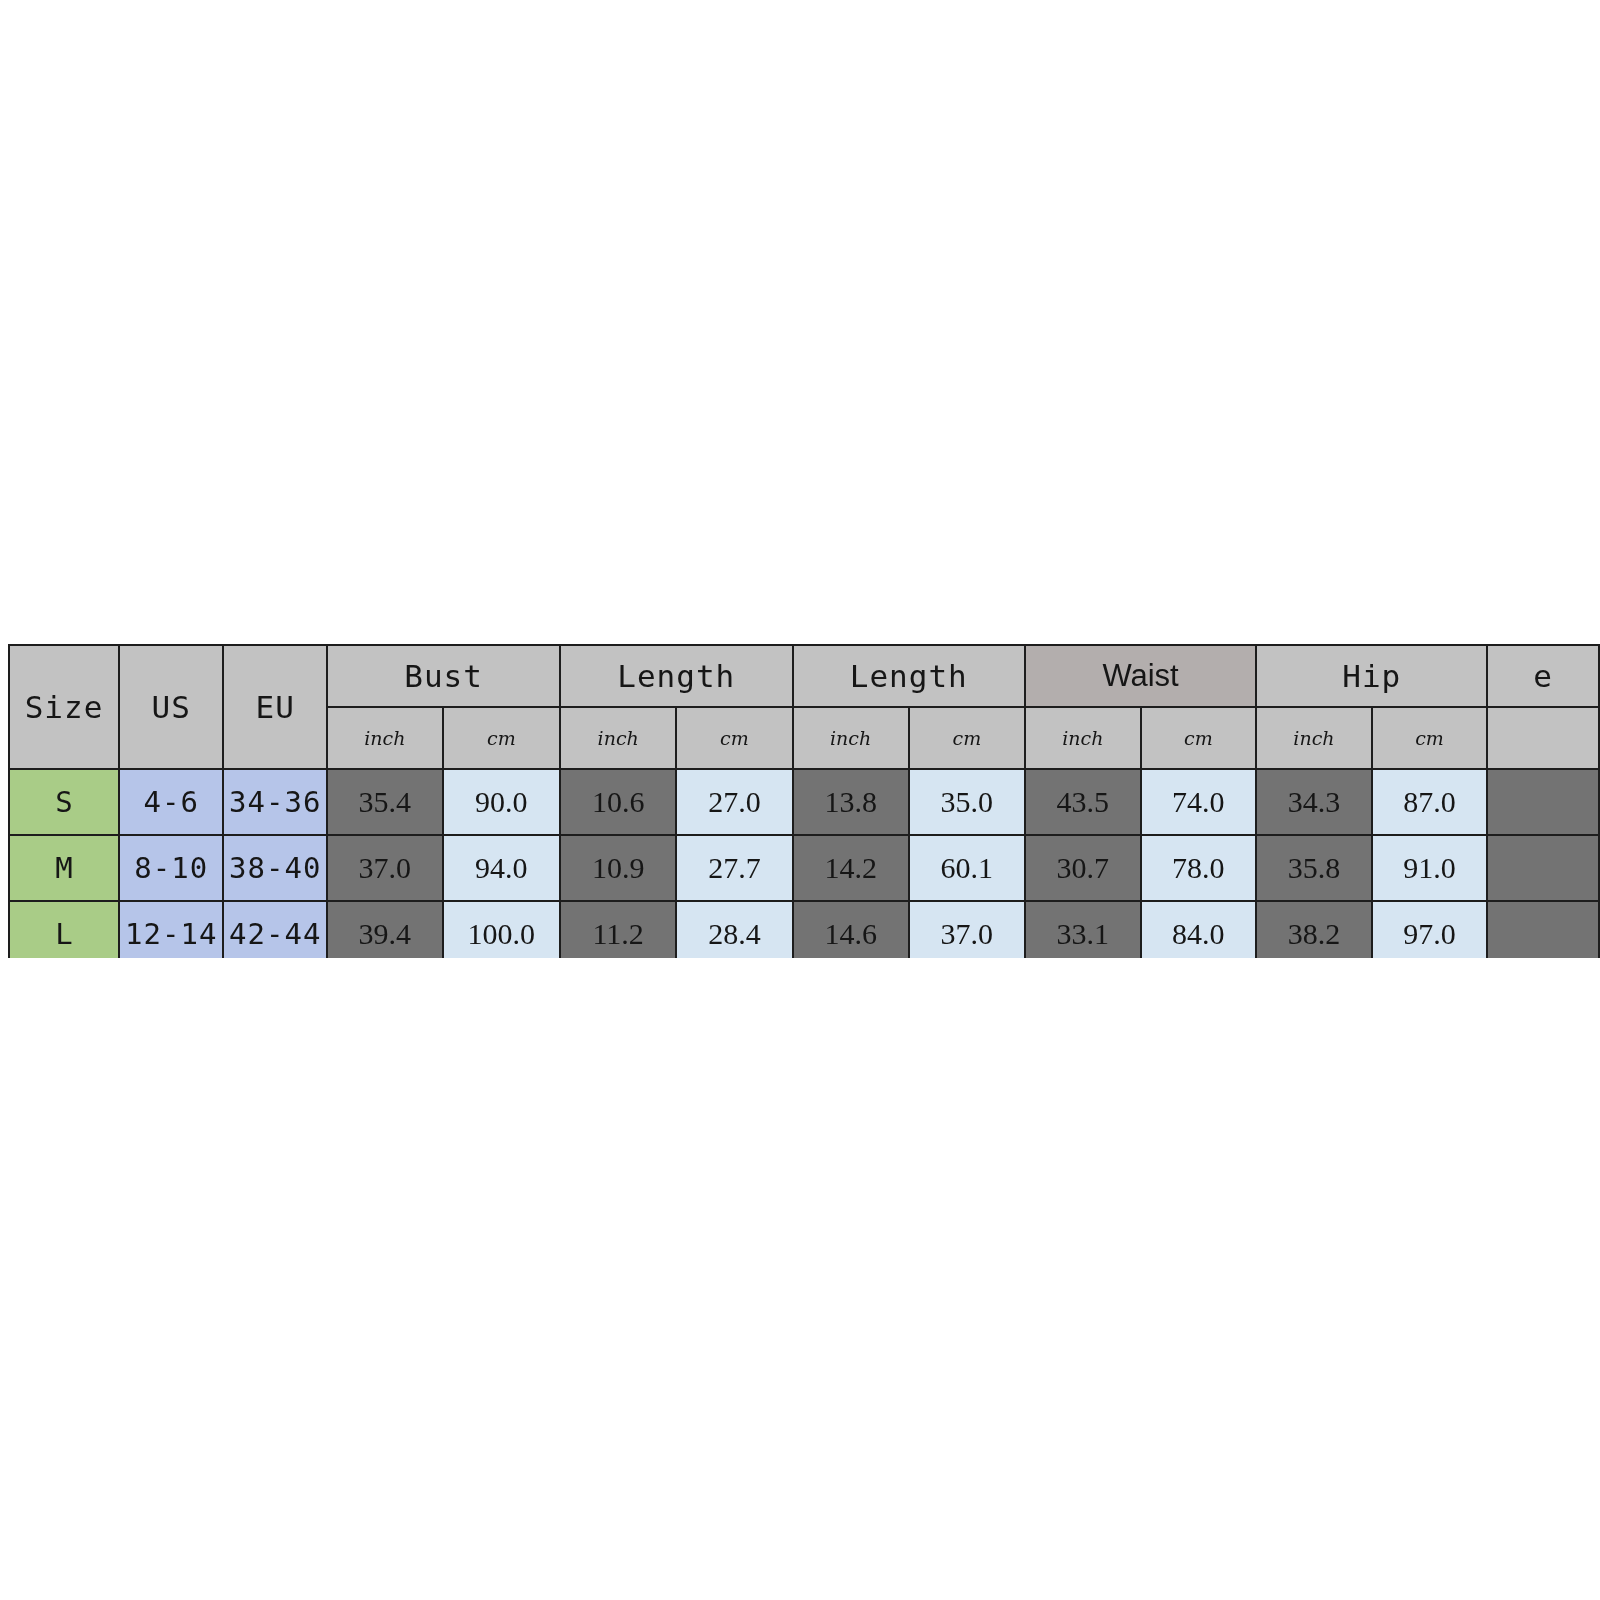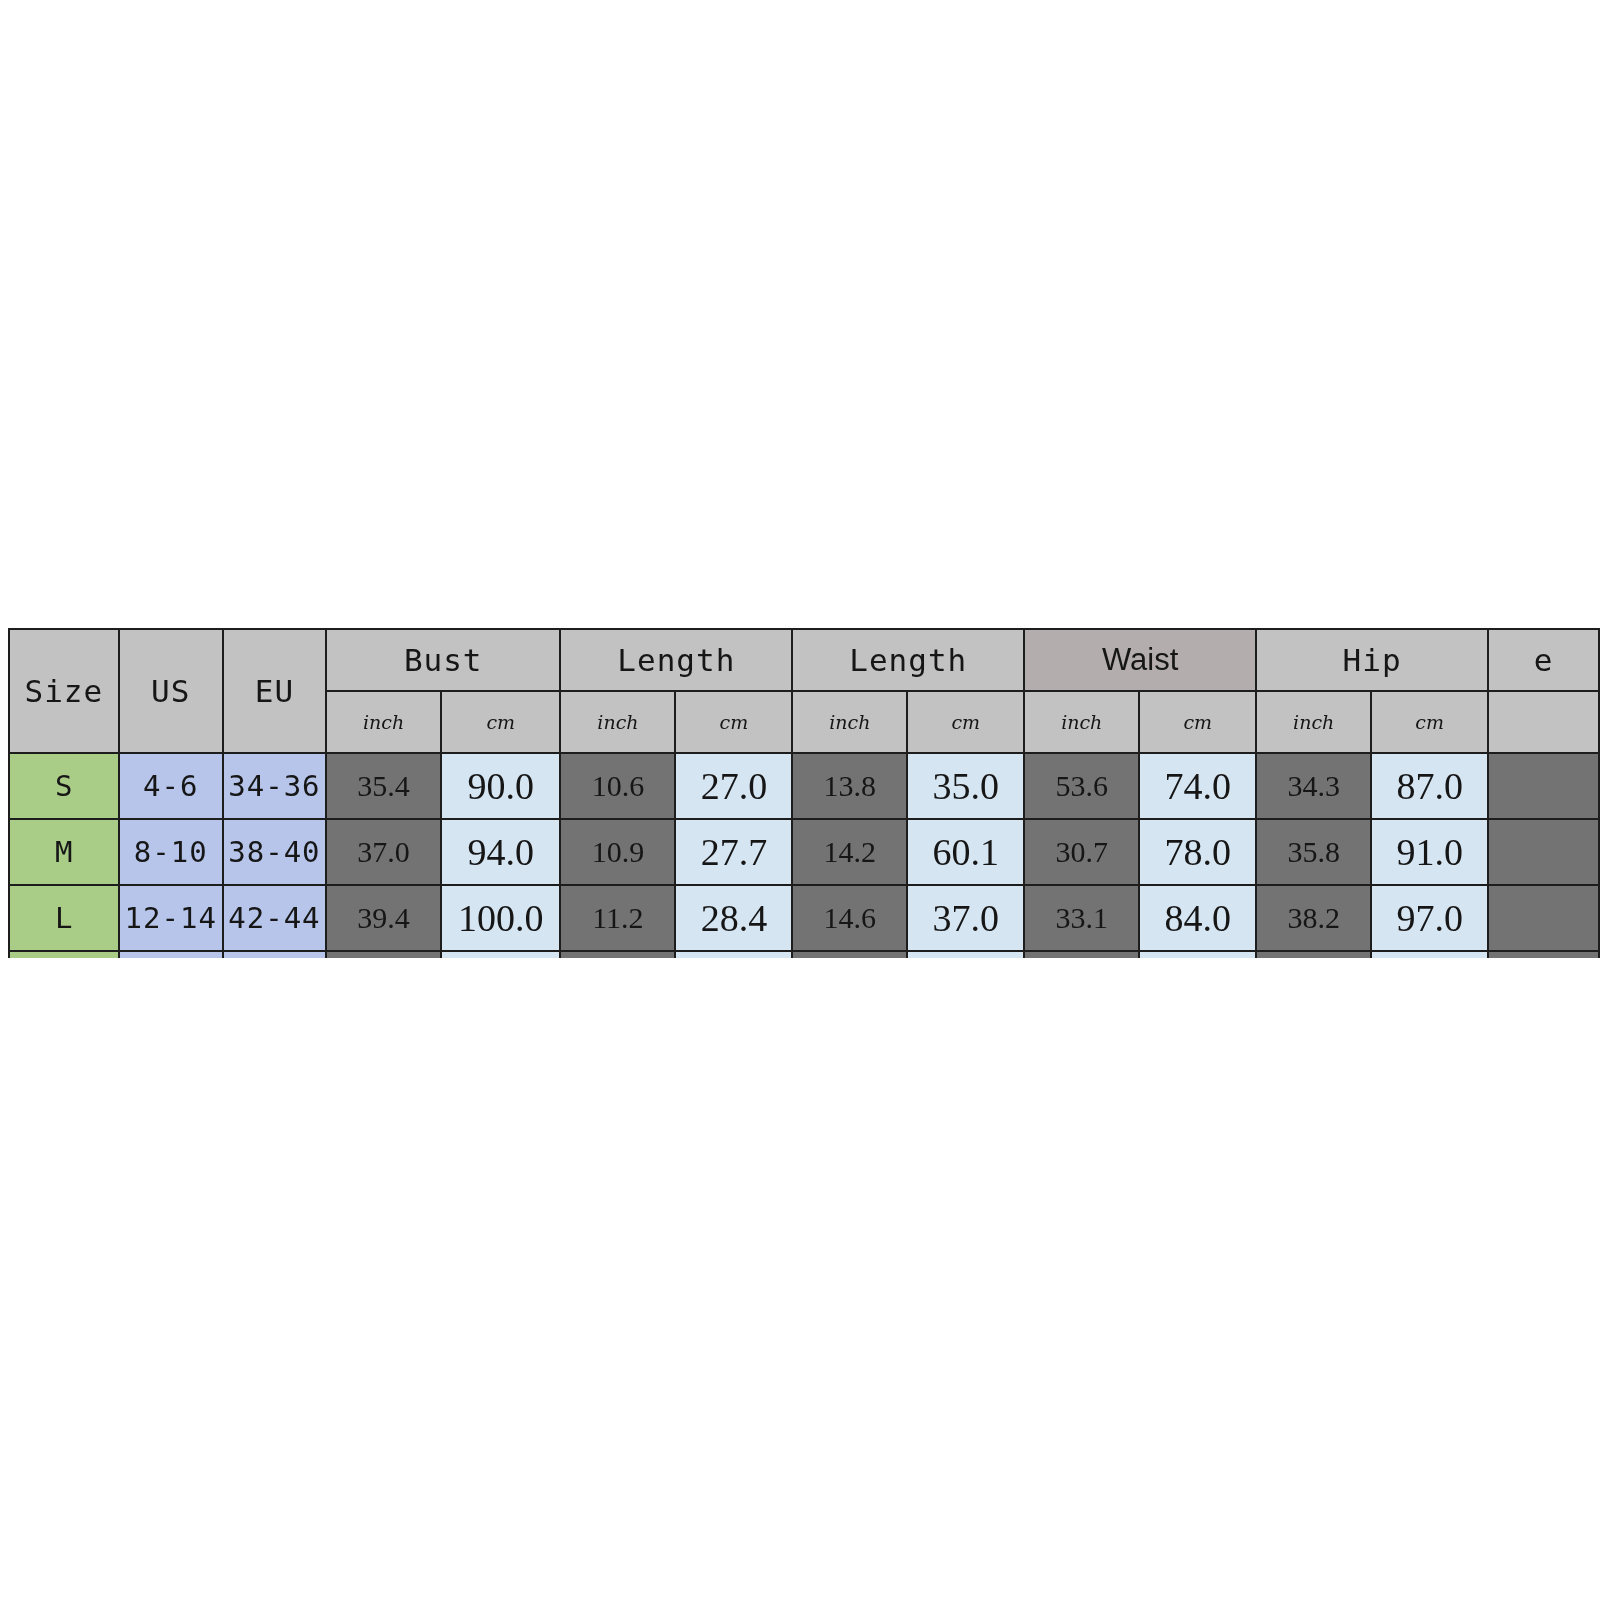--- a/index.html
+++ b/index.html
@@ -20,21 +20,21 @@
     left: 0px;
     top: 628px;
     width: 1600px;
     height: 330px;
     overflow: hidden;          
   }
 
   table.size-chart {
     position: absolute;
     left: 8px;
-    top: 0px;
+    top: 16px;
     border-collapse: collapse;
     table-layout: fixed;
     background: #ffffff;
   }
 
   table.size-chart td,
   table.size-chart th {
     border: 2px solid #1d1d1d;
     text-align: center;
     vertical-align: middle;
@@ -79,21 +79,21 @@
     margin-left: 24px;
   }
   .c-inch {
     background: #737373;
     font-family: "Liberation Serif", serif;
     font-size: 30px;
   }
   .c-cm {
     background: #d6e5f2;
     font-family: "Liberation Serif", serif;
-    font-size: 38px;
+    font-size: 30px;
   }
 
   
   col.w-size   { width: 114px; }
   col.w-us     { width: 111px; }
   col.w-eu     { width: 110px; }
   col.w-inch   { width: 124px; }
   col.w-cm     { width: 124px; }
 
   tr.row-group-title td { height: 60px; }
@@ -157,21 +157,21 @@
       <tr class="row-data">
         <td class="c-size">S</td>
         <td class="c-region">4-6</td>
         <td class="c-region">34-36</td>
         <td class="c-inch">35.4</td>
         <td class="c-cm">90.0</td>
         <td class="c-inch">10.6</td>
         <td class="c-cm">27.0</td>
         <td class="c-inch">13.8</td>
         <td class="c-cm">35.0</td>
-        <td class="c-inch">53.6</td>
+        <td class="c-inch">43.5</td>
         <td class="c-cm">74.0</td>
         <td class="c-inch">34.3</td>
         <td class="c-cm">87.0</td>
         <td class="c-inch"></td>
       </tr>
 
       <tr class="row-data">
         <td class="c-size">M</td>
         <td class="c-region">8-10</td>
         <td class="c-region">38-40</td>

